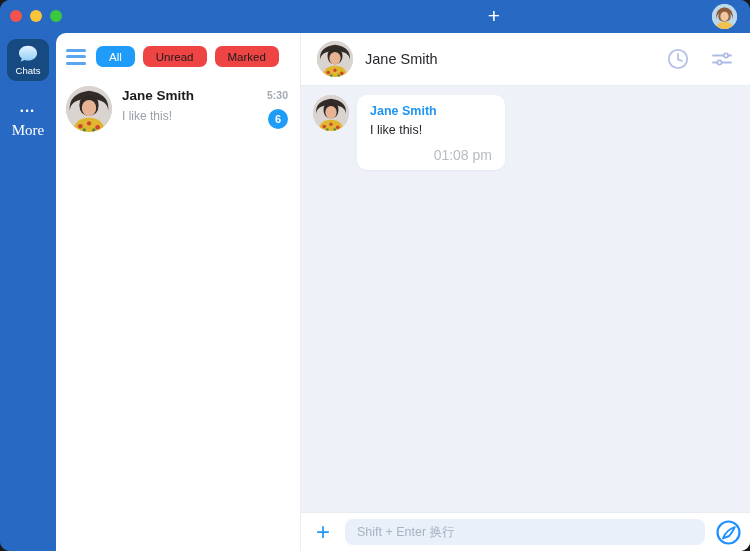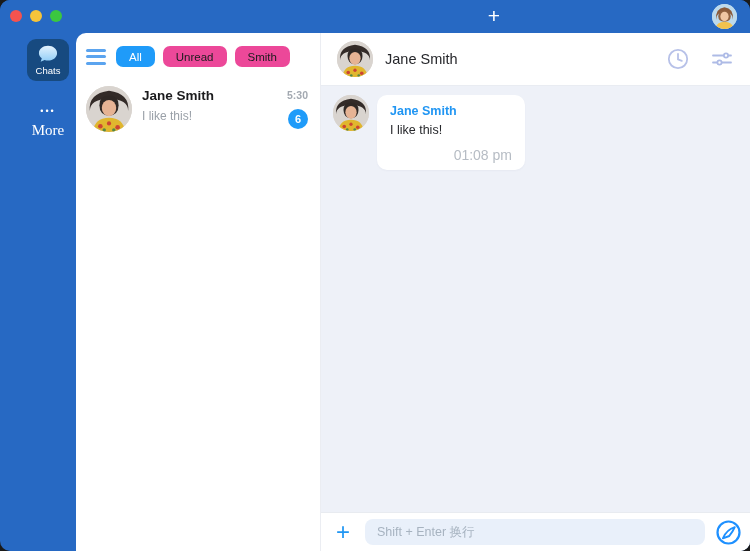--- a/index.html
+++ b/index.html
@@ -34,42 +34,42 @@
   }
   .topbar-avatar {
     position: absolute; right: 13px; top: 4px; width: 25px; height: 25px;
     border-radius: 50%; overflow: hidden; background: #bcd9ec;
   }
 
   
   .body-row { flex: 1; display: flex; min-height: 0; }
 
   
-  .rail { width: 56px; flex: 0 0 56px; background: #2769c3; display: flex; flex-direction: column; align-items: center; margin-left: 20px; }
+  .rail { width: 56px; flex: 0 0 56px; background: #2769c3; display: flex; flex-direction: column; align-items: center; }
   .rail-item-chats {
     margin-top: 6px; width: 42px; height: 42px; border-radius: 9px; background: #174a80;
     display: flex; flex-direction: column; align-items: center; justify-content: center; cursor: pointer;
   }
   .rail-item-chats .lbl { color: #ffffff; font-size: 9.5px; margin-top: 1px; }
   .rail-item-more { margin-top: 26px; display: flex; flex-direction: column; align-items: center; cursor: pointer; }
   .rail-dots { color: #ffffff; font-size: 9px; letter-spacing: 2px; line-height: 8px; }
   .rail-item-more .lbl { color: #ffffff; font-size: 15px; margin-top: 7px; font-family: Liberation Serif, serif; }
 
   
   .chat-list {
     width: 245px; flex: 0 0 245px; background: #ffffff;
     border-top-left-radius: 10px; border-right: 1px solid #ebedf2;
     display: flex; flex-direction: column;
   }
   .list-toolbar { display: flex; align-items: center; padding: 13px 10px 10px 10px; gap: 8px; }
   .hamburger { width: 20px; height: 16px; display: flex; flex-direction: column; justify-content: space-between; cursor: pointer; margin-right: 2px; }
   .hamburger span { display: block; height: 3px; border-radius: 2px; background: #5ba4ef; }
   .tab {
     border: none; cursor: pointer; height: 21px; padding: 0 13px; border-radius: 7px;
-    background: #ec4899; color: #1c1c1e; font-size: 11.5px; font-family: "Liberation Sans", sans-serif;
+    background: #ef4444; color: #1c1c1e; font-size: 11.5px; font-family: "Liberation Sans", sans-serif;
   }
   .tab.active { background: #1f9bf9; color: #ffffff; }
   .chat-item { display: flex; padding: 9px 12px 9px 10px; align-items: flex-start; cursor: pointer; }
   .chat-item .avatar-46 { width: 46px; height: 46px; border-radius: 50%; overflow: hidden; flex: 0 0 46px; background: #dcd7d2; }
   .chat-item-main { flex: 1; min-width: 0; margin-left: 10px; padding-top: 2px; }
   .chat-item-name { font-size: 13.5px; font-weight: 700; color: #1b1b1d; }
   .chat-item-preview { font-size: 12px; color: #9aa0a8; margin-top: 6px; }
   .chat-item-meta { display: flex; flex-direction: column; align-items: flex-end; padding-top: 3px; font-weight: bold; }
   .chat-item-time { font-size: 10.5px; color: #a3a9b1; }
   .unread-badge {
@@ -177,21 +177,21 @@
 
     <aside class="chat-list">
       <div class="list-toolbar">
         <div class="hamburger">
             <span></span>
             <span></span>
             <span></span>
           </div>
         <button class="tab active">All</button>
         <button class="tab">Unread</button>
-        <button class="tab">Smith</button>
+        <button class="tab">Marked</button>
       </div>
       <div class="chat-item">
         <div class="avatar-46">
           <svg width="46" height="46" viewBox="0 0 48 48">
               <use href="#avatar-jane"></use>
             </svg>
         </div>
         <div class="chat-item-main">
           <div class="chat-item-name">Jane Smith</div>
           <div class="chat-item-preview">I like this!</div>

